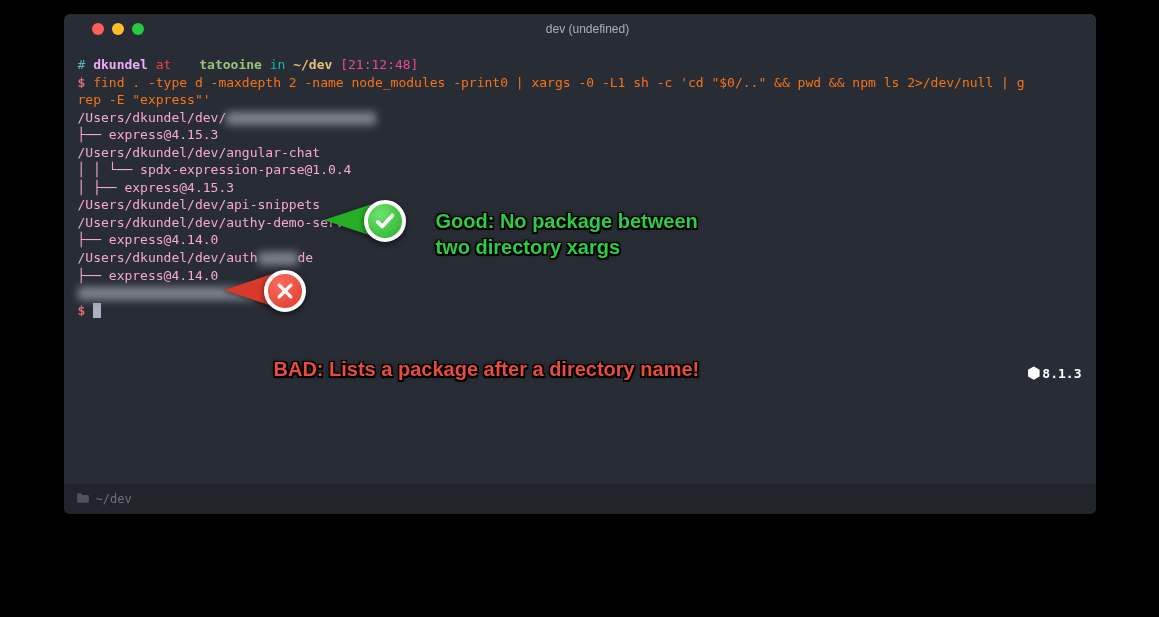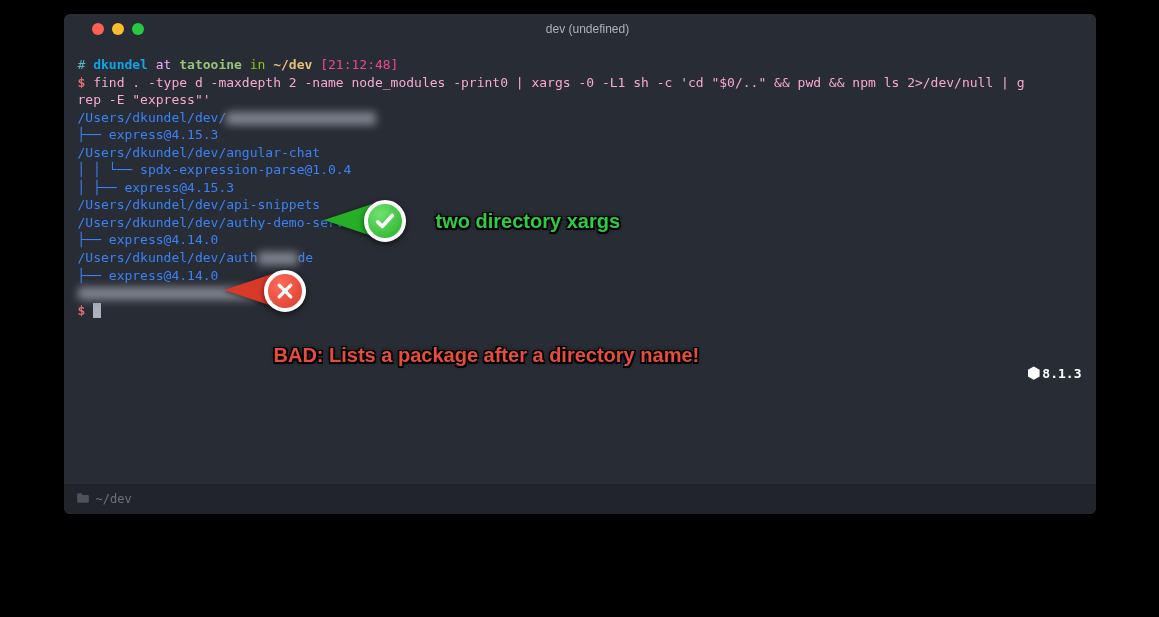--- a/index.html
+++ b/index.html
@@ -62,29 +62,29 @@
       font-size: 13px;
       line-height: 1.35;
       color: #abb2bf;
       position: relative;
     }
     .line {
       white-space: pre;
       font-family: "Menlo", "Monaco", "Consolas", monospace;
     }
     .hash { color: #56b6c2; }
-    .user { color: #0ea5e9; font-weight: bold; }
-    .at { color: #f0abfc; margin-top: 18px; }
-    .host { color: #98c379; font-weight: bold; }
-    .in { color: #84cc16; }
+    .user { color: #f0abfc; font-weight: bold; }
+    .at { color: #ef4444; margin-top: 18px; }
+    .host { color: #98c379; font-weight: bold; margin-left: 20px; }
+    .in { color: #14b8a6; }
     .cwd { color: #e5c07b; font-weight: bold; }
     .time { color: #ec4899; }
     .dollar { color: #e06c75; font-weight: bold; }
-    .cmd { color: #f9a8d4; }
-    .output { color: #3b82f6; }
+    .cmd { color: #f97316; }
+    .output { color: #f9a8d4; }
     .redacted {
       display: inline-block;
       background: #7f848e;
       color: transparent;
       filter: blur(4px);
       border-radius: 2px;
       height: 13px;
       vertical-align: middle;
     }
     .cursor {
@@ -136,21 +136,21 @@
       pointer-events: none;
     }
     .anno-good {
       color: #2ecc40;
       left: 372px;
       top: 164px;
     }
     .anno-bad {
       color: #e74c3c;
       left: 210px;
-      top: 298px;
+      top: 312px;
     }
     .badge-check, .badge-x {
       position: absolute;
       width: 42px;
       height: 42px;
       border-radius: 50%;
       display: flex;
       align-items: center;
       justify-content: center;
       pointer-events: none;
@@ -226,20 +226,21 @@
 
     <div class="node-badge"><span class="hex">⬢</span><span>8.1.3</span></div>
 
     <div class="check-tail"></div>
     <div class="badge-check">
       <svg width="22" height="22" viewBox="0 0 24 24" fill="none" stroke="#fff" stroke-width="4" stroke-linecap="round" stroke-linejoin="round">
           <polyline points="4 13 9 18 20 6"></polyline>
         </svg>
     </div>
     <div class="annotation anno-good">
+      <div>Good: No package between</div>
       <div>two directory xargs</div>
     </div>
 
     <div class="x-tail"></div>
     <div class="badge-x">
       <svg width="20" height="20" viewBox="0 0 24 24" fill="none" stroke="#fff" stroke-width="4" stroke-linecap="round">
           <line x1="5" y1="5" x2="19" y2="19"></line>
           <line x1="19" y1="5" x2="5" y2="19"></line>
         </svg>
     </div>

